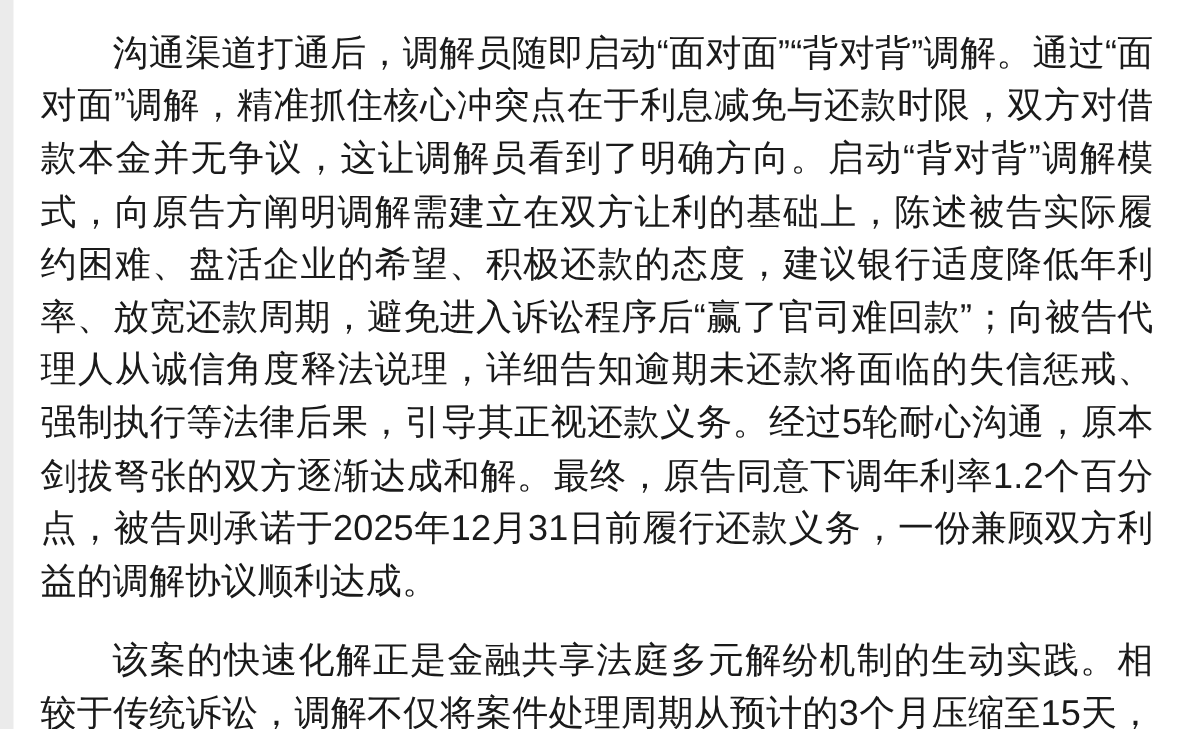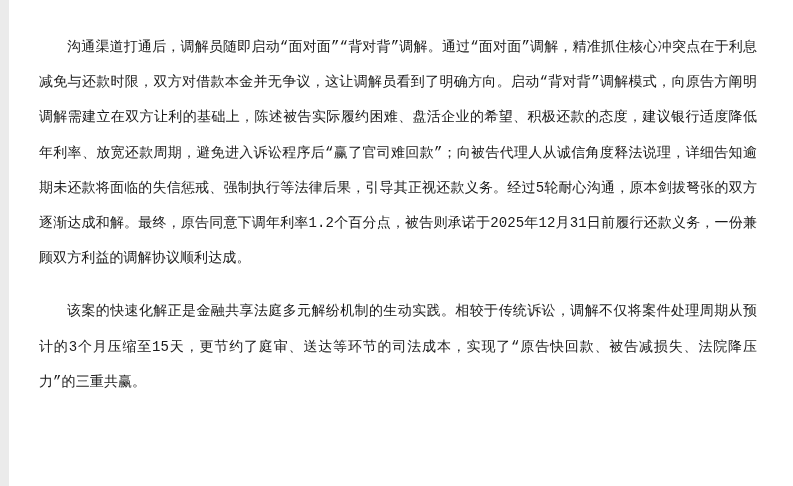--- a/index.html
+++ b/index.html
@@ -31,29 +31,29 @@
   .content {
     position: absolute;
     left: 9px;
     top: 0;
     right: 0;
     bottom: 0;
     padding: 18px 24px 0 18px;
     box-sizing: border-box;
   }
   .para {
-    font-size: 14px;
+    font-size: 24px;
     line-height: 35.2px;
     color: #1a1a1a;
     text-align: justify;
     text-justify: inter-ideograph;
     text-indent: 2em;
-    margin: 12px;
+    margin: 0;
     letter-spacing: 0.1px;
-    font-family: Liberation Mono, monospace;
+    font-family: Liberation Sans, sans-serif;
   }
   .para + .para {
     margin-top: 18px;
   }
 </style>
 </head>
 <body>
 
 <div class="page">
   <div class="left-rule"></div>

